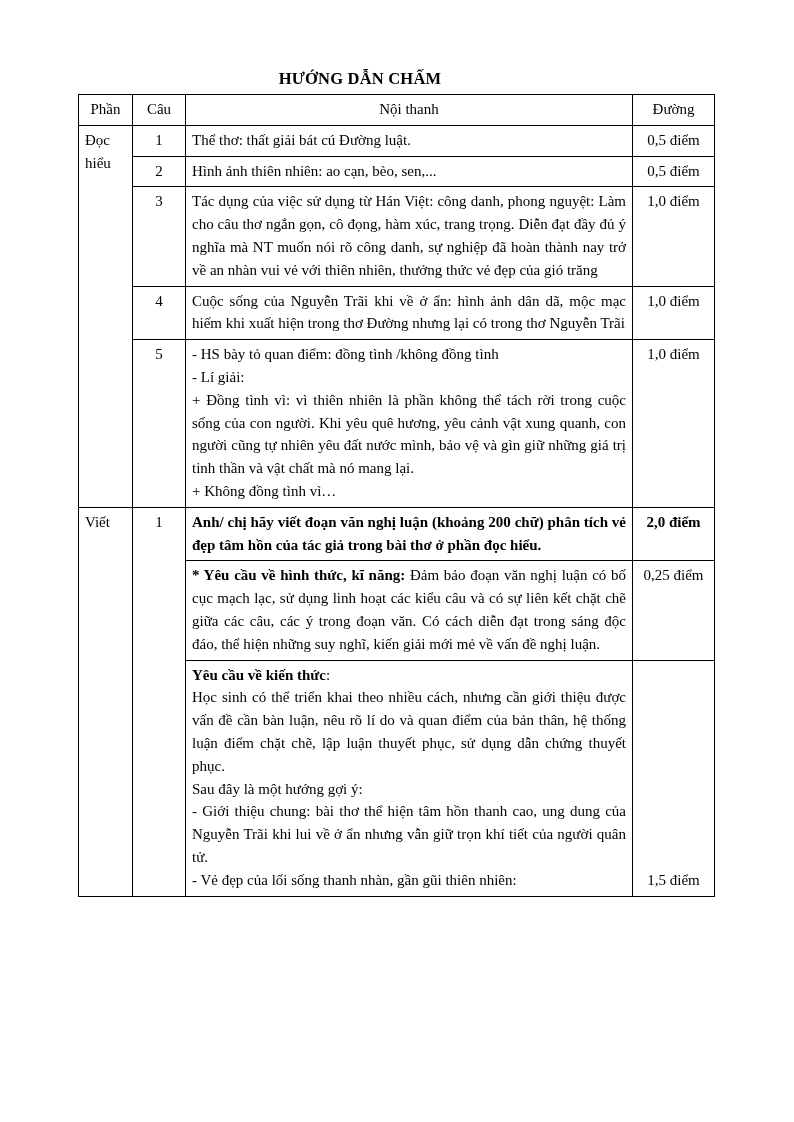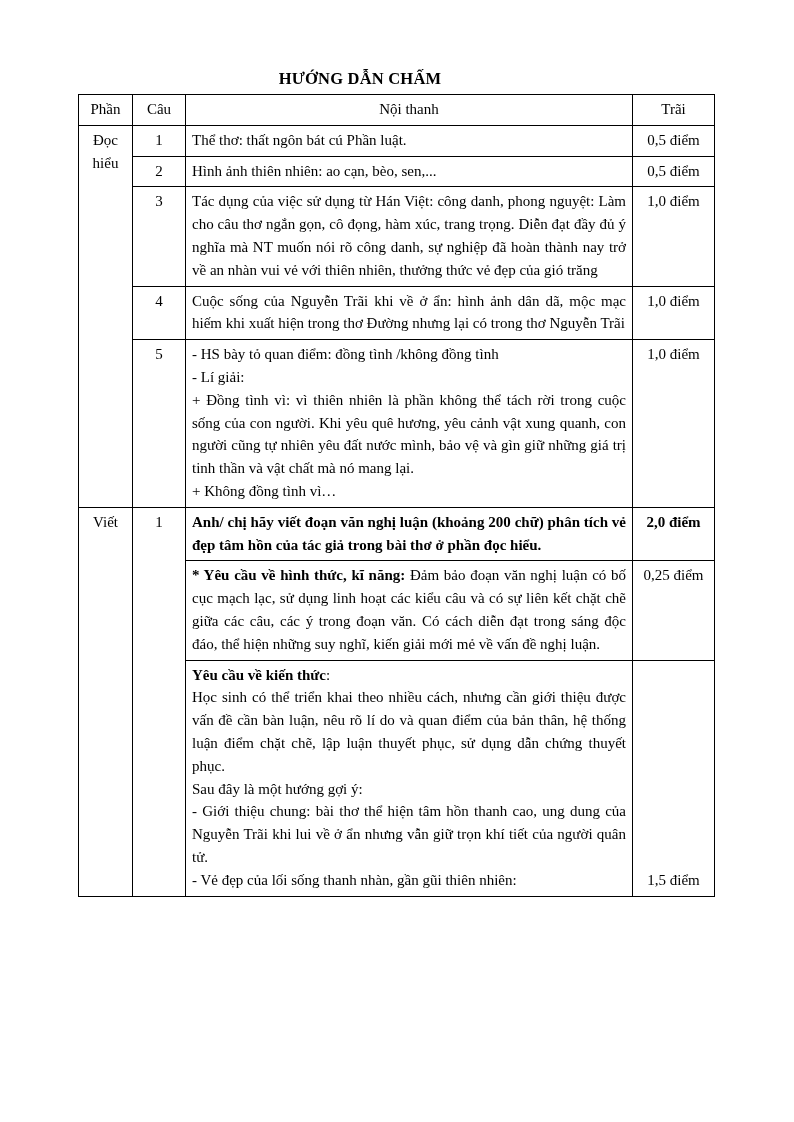--- a/index.html
+++ b/index.html
@@ -54,21 +54,20 @@
   col.c-diem   { width: 82px; }
 
   thead th {
     text-align: center;
     font-weight: bold;
     vertical-align: middle;
     padding-top: 2px;
     padding-bottom: 3px;
   }
   td.part-cell {
-    text-align: center;
     font-weight: bold;
     vertical-align: top;
     padding-top: 4px;
     line-height: 1.5;
   }
   td.num-cell {
     text-align: center;
     font-weight: bold;
     vertical-align: top;
     padding-top: 4px;
@@ -125,29 +124,29 @@
       <col class="c-phan">
       <col class="c-cau">
       <col class="c-noidung">
       <col class="c-diem">
     </colgroup>
     <thead>
       <tr>
         <th>Phần</th>
         <th>Câu</th>
         <th>Nội thanh</th>
-        <th>Trãi</th>
+        <th>Đường</th>
       </tr>
     </thead>
     <tbody>
 
       <tr>
         <td class="part-cell" rowspan="5">Đọc hiểu</td>
         <td class="num-cell">1</td>
-        <td class="content-cell nojust">Thể thơ: thất ngôn bát cú Phần luật.</td>
+        <td class="content-cell nojust">Thể thơ: thất giải bát cú Đường luật.</td>
         <td class="score-cell">0,5 điểm</td>
       </tr>
 
       <tr>
         <td class="num-cell">2</td>
         <td class="content-cell nojust">Hình ảnh thiên nhiên: ao cạn, bèo, sen,...</td>
         <td class="score-cell">0,5 điểm</td>
       </tr>
 
       <tr>

